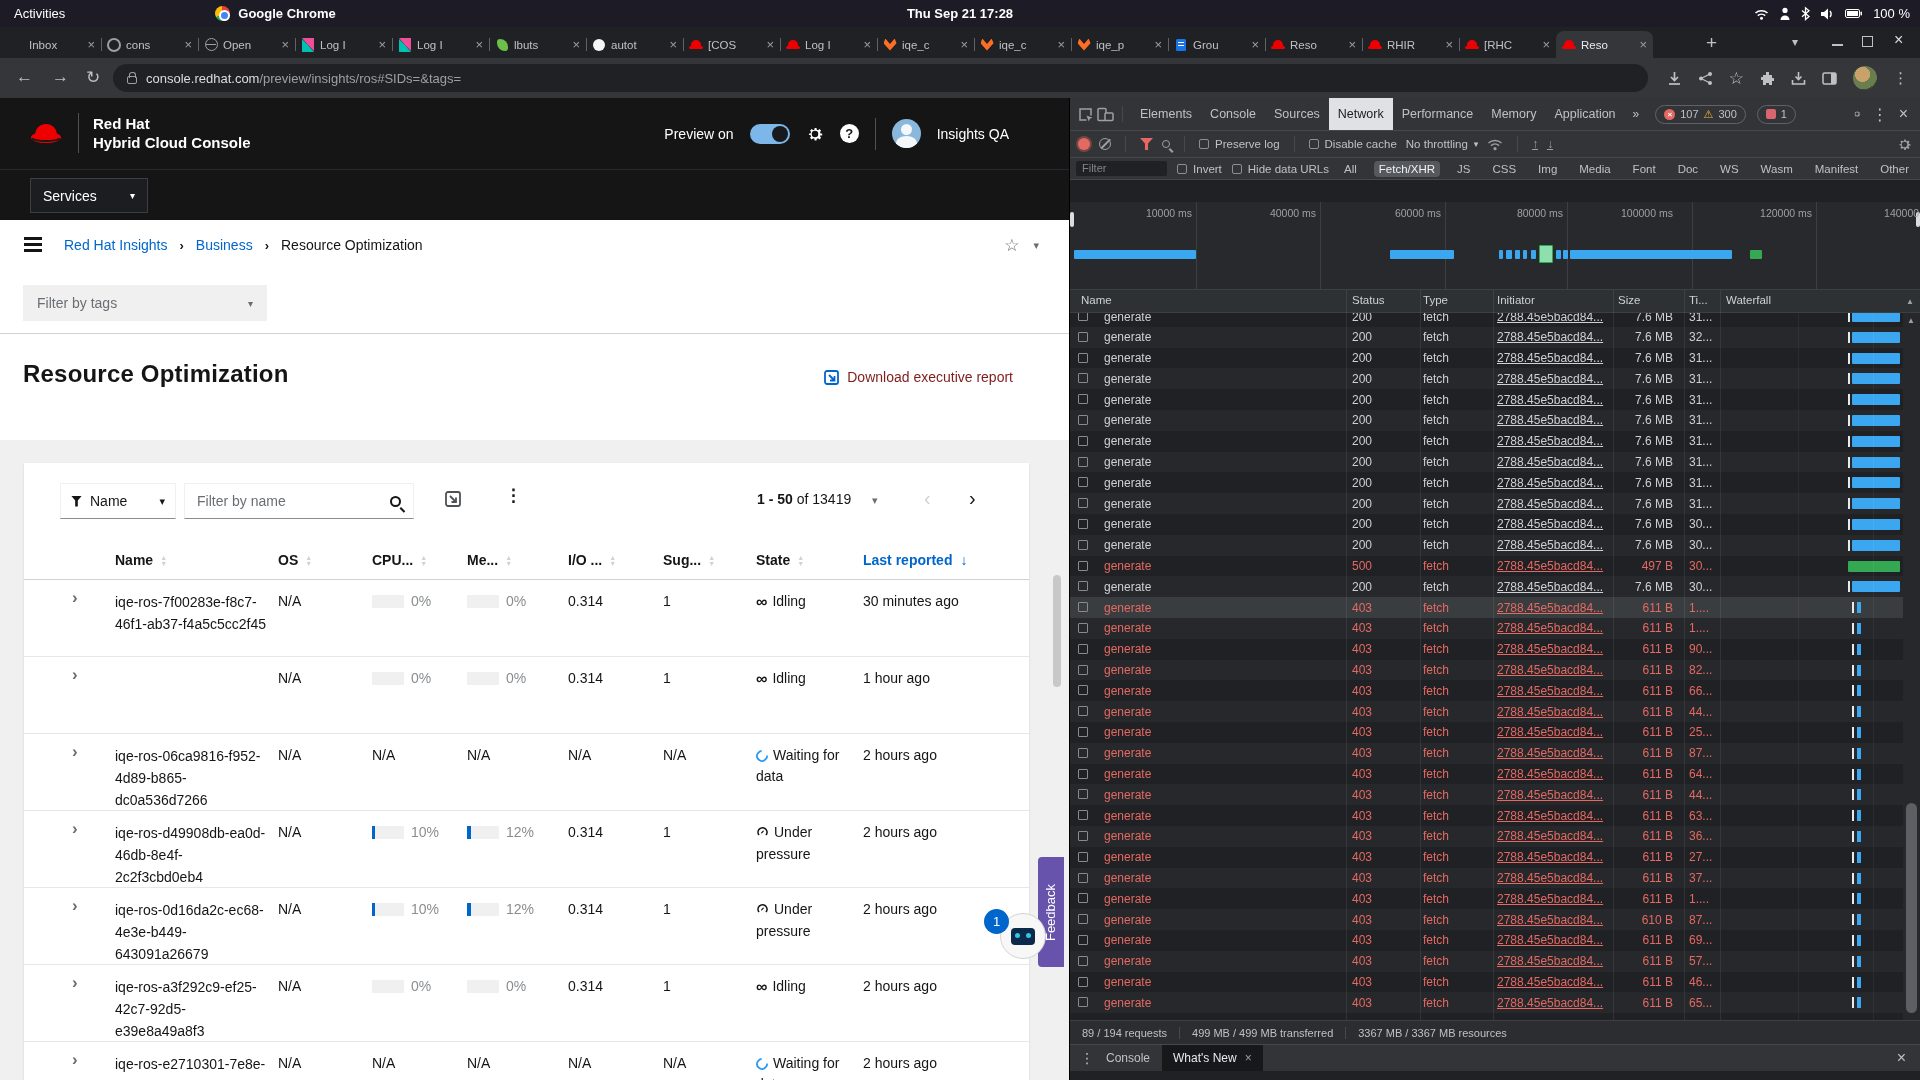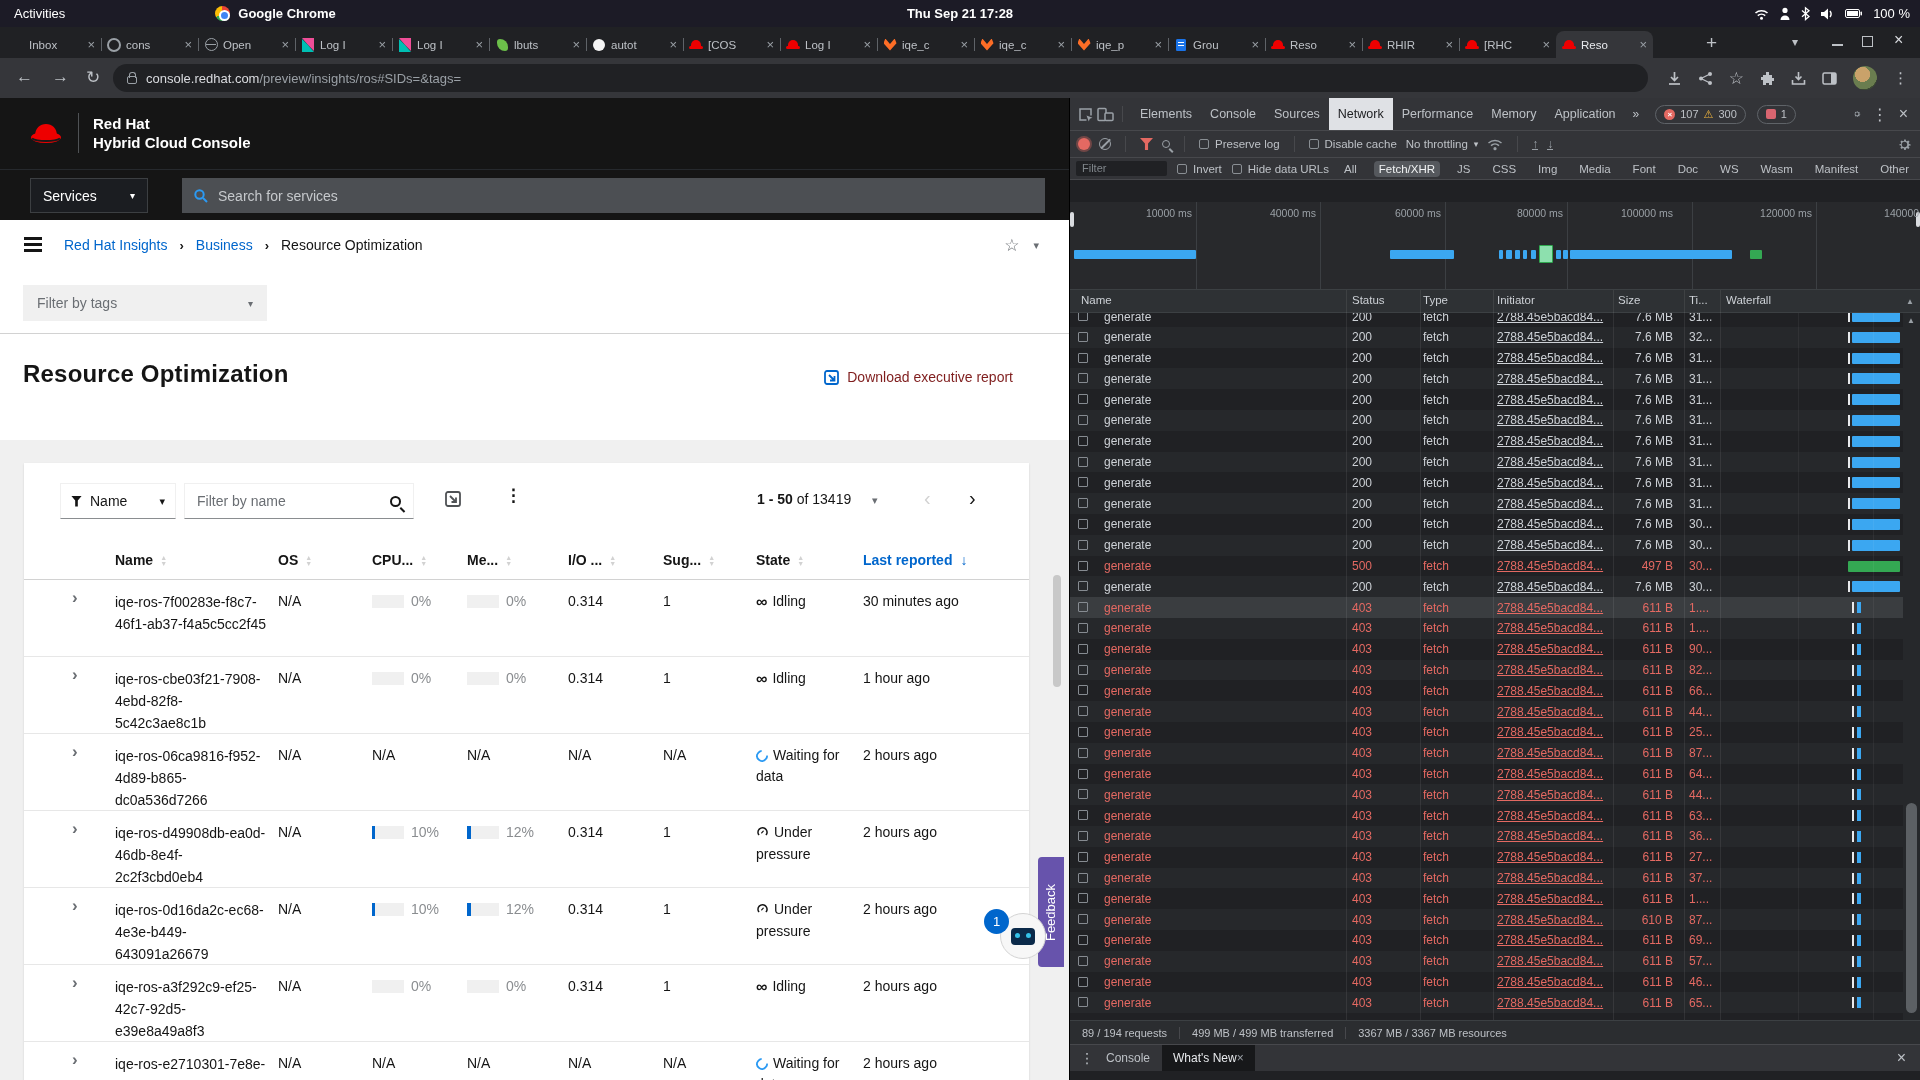--- a/index.html
+++ b/index.html
@@ -205,21 +205,21 @@
 .dt-vlines{position:absolute;top:192px;height:730px;left:0;width:834px;pointer-events:none}
 .dt-vlines i{position:absolute;top:0;bottom:0;width:1px;background:rgba(255,255,255,.08)}
 .dt-vlines i.soft{top:23px;background:rgba(255,255,255,.05)}
 .dt-sb{position:absolute;right:0;top:215px;width:17px;height:707px;background:#26282b}
 .dt-sb .up{position:absolute;top:3px;left:4px;color:#9aa0a6;font-size:8px}
 .dt-sbthumb{position:absolute;right:3px;top:490px;width:11px;height:210px;background:#5c6064;border-radius:6px}
 
 .dt-summary{position:absolute;top:922px;left:0;right:0;height:24px;background:#2b2d30;border-top:1px solid #3c4043;display:flex;align-items:center;gap:12px;padding:0 12px;font-size:11px;color:#bdc1c6}
 .sum-sep{width:1px;height:12px;background:#47484c}
 .dt-drawer{position:absolute;top:946px;left:0;right:0;height:27px;background:#333438;border-top:1px solid #47484c;display:flex;align-items:center;padding:0 10px;gap:12px;color:#bdc1c6;font-size:12px}
-.drawer-tab-active{background:#17181a;color:#e8eaed;height:27px;display:flex;align-items:center;padding:0 11px}
+.drawer-tab-active{background:#17181a;color:#e8eaed;height:27px;display:flex;align-items:center;gap:8px;padding:0 11px}
 .drawer-x{color:#9aa0a6}
 .dt-drawer-body{position:absolute;top:973px;left:0;right:0;bottom:0;background:#202124}
 svg{overflow:visible}
 </style>
 </head>
 <body>
 
 <div class="gnome">
   <span class="gn-activities">Activities</span>
   <span class="gn-app">
@@ -393,33 +393,40 @@
             <path d="M7 16c0-8 5-12 11-12s11 4 11 12" fill="#e00"></path>
             <ellipse cx="18" cy="17.5" rx="15" ry="5.5" fill="#e00"></ellipse>
             <path d="M4 18.5c5 3.4 23 3.4 28 0" stroke="#1a1a1a" stroke-width="2" fill="none"></path>
           </svg>
         <span class="mh-sep"></span>
         <span class="brand">
           <span style="display:block">Red Hat</span>
           <span style="display:block">Hybrid Cloud Console</span>
         </span>
       </div>
+      <span class="mh-right">
+        <span>Preview on</span>
+        <span class="toggle">
+            <i></i>
+          </span>
+        <svg width="18" height="18" viewBox="0 0 16 16">
+            <path d="M8 5.1A2.9 2.9 0 1 0 8 10.9 2.9 2.9 0 0 0 8 5.1zm6.4 4.2l-1.6-.3a5 5 0 0 1-.4 1.1l1 1.3-1.4 1.4-1.3-1a5 5 0 0 1-1.1.4l-.3 1.6H7.7l-.3-1.6a5 5 0 0 1-1.1-.4l-1.3 1-1.4-1.4 1-1.3a5 5 0 0 1-.4-1.1l-1.6-.3V7.7l1.6-.3a5 5 0 0 1 .4-1.1l-1-1.3 1.4-1.4 1.3 1a5 5 0 0 1 1.1-.4l.3-1.6h1.6l.3 1.6a5 5 0 0 1 1.1.4l1.3-1 1.4 1.4-1 1.3a5 5 0 0 1 .4 1.1l1.6.3z" fill="#fff"></path>
+            <circle cx="8" cy="8" r="1.7" fill="#151515"></circle>
+          </svg>
+        <span class="q-circle">?</span>
+        <span class="mh-div2"></span>
+        <span class="avatar-pf"></span>
+        <span>Insights QA</span>
+      </span>
     </div>
 
     <div class="servicesbar">
       <span class="svc-btn">
         <span>Services</span>
         <span style="font-size:10px">▾</span>
-      </span>
-      <span class="svc-search">
-        <svg width="14" height="14">
-            <circle cx="5.5" cy="5.5" r="4.2" stroke="#2b9af3" fill="none" stroke-width="2"></circle>
-            <path d="M9 9l4 4" stroke="#2b9af3" stroke-width="2"></path>
-          </svg>
-        <span>Search for services</span>
       </span>
     </div>
 
     <div class="crumbbar">
       <span class="burger">
           <i></i>
           <i></i>
           <i></i>
         </span>
       <span class="crumbs">
@@ -488,21 +495,20 @@
               <div class="s-os">N/A</div>
               <div class="s-cpu"><span class="pbar"><span class="pfill" style="width: 0px;"></span></span><span class="plabel">0%</span></div>
               <div class="s-mem"><span class="pbar"><span class="pfill" style="width: 0px;"></span></span><span class="plabel">0%</span></div>
               <div class="s-io">0.314</div>
               <div class="s-sug">1</div>
               <div class="s-state"><span class="ic-idle">∞</span><span>Idling</span></div>
               <div class="s-rep">30 minutes ago</div>
             </div>
             <div class="srow">
               <span class="s-chev">›</span>
-              <div class="s-name">iqe-ros-cbe03f21-7908-4ebd-82f8-5c42c3ae8c1b</div>
               <div class="s-os">N/A</div>
               <div class="s-cpu"><span class="pbar"><span class="pfill" style="width: 0px;"></span></span><span class="plabel">0%</span></div>
               <div class="s-mem"><span class="pbar"><span class="pfill" style="width: 0px;"></span></span><span class="plabel">0%</span></div>
               <div class="s-io">0.314</div>
               <div class="s-sug">1</div>
               <div class="s-state"><span class="ic-idle">∞</span><span>Idling</span></div>
               <div class="s-rep">1 hour ago</div>
             </div>
             <div class="srow">
               <span class="s-chev">›</span>

